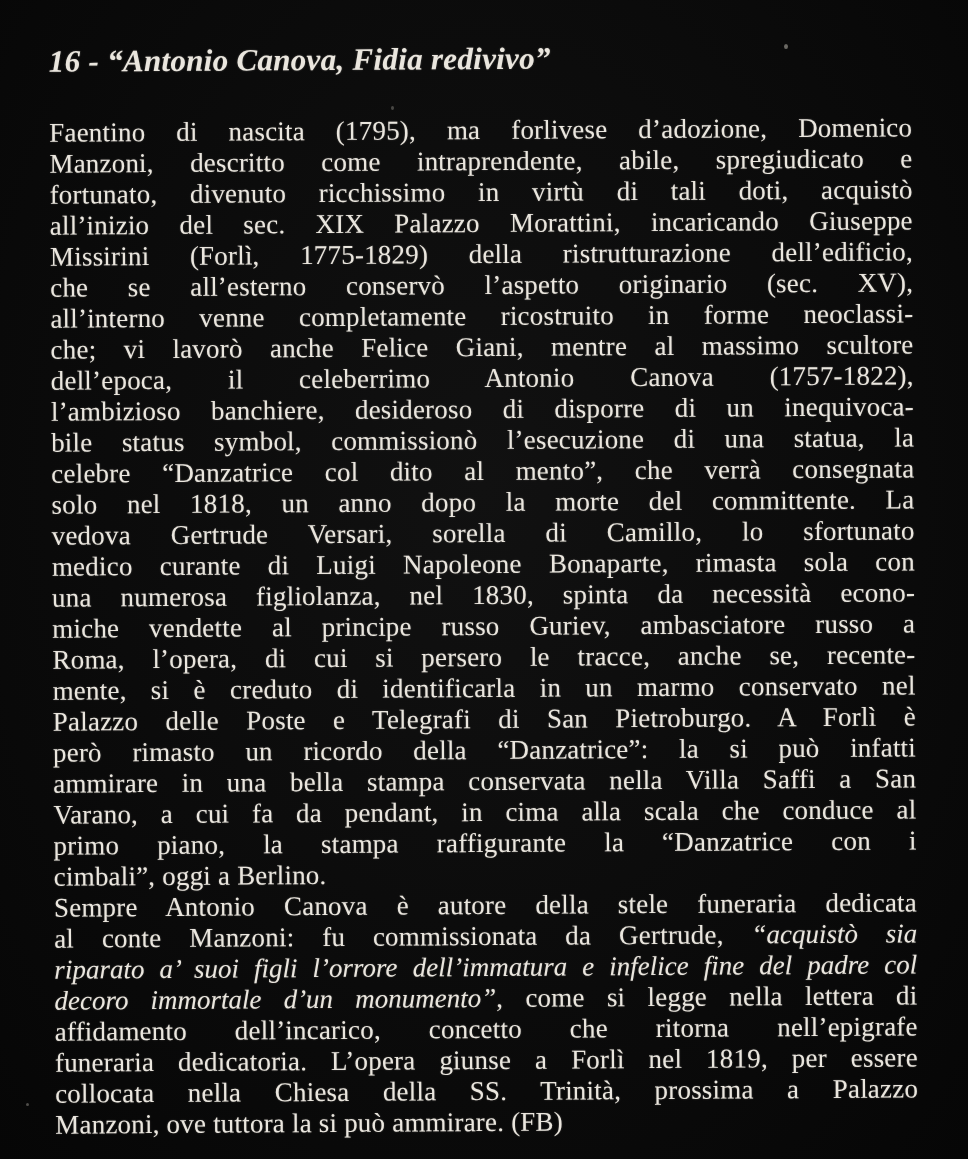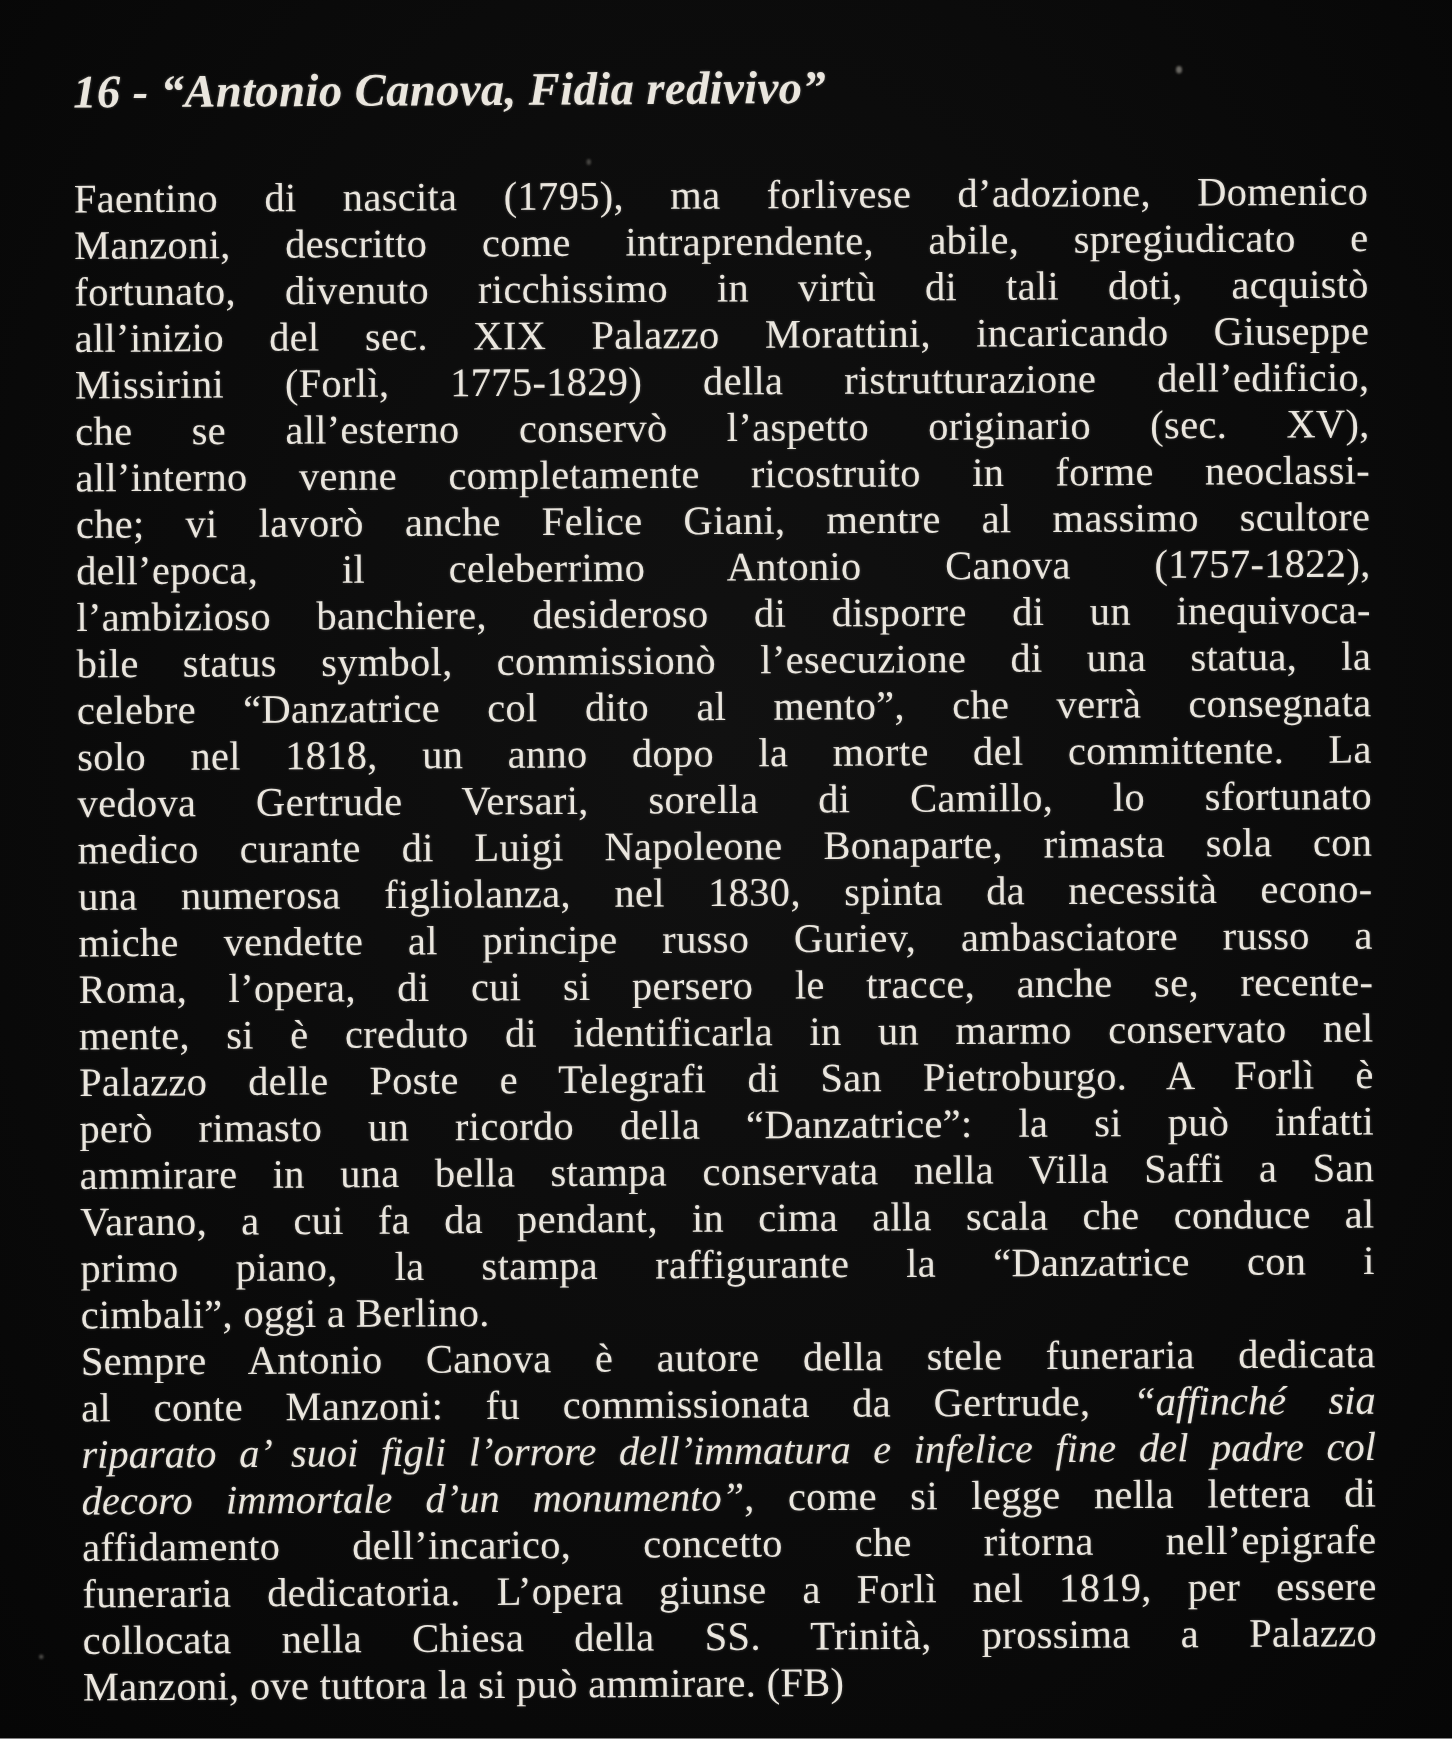--- a/index.html
+++ b/index.html
@@ -91,21 +91,21 @@
     <div class="line"><span>miche vendette al principe russo Guriev, ambasciatore russo a</span><span class="it"></span><span></span></div>
     <div class="line"><span>Roma, l’opera, di cui si persero le tracce, anche se, recente-</span><span class="it"></span><span></span></div>
     <div class="line"><span>mente, si è creduto di identificarla in un marmo conservato nel</span><span class="it"></span><span></span></div>
     <div class="line"><span>Palazzo delle Poste e Telegrafi di San Pietroburgo. A Forlì è</span><span class="it"></span><span></span></div>
     <div class="line"><span>però rimasto un ricordo della “Danzatrice”: la si può infatti</span><span class="it"></span><span></span></div>
     <div class="line"><span>ammirare in una bella stampa conservata nella Villa Saffi a San</span><span class="it"></span><span></span></div>
     <div class="line"><span>Varano, a cui fa da pendant, in cima alla scala che conduce al</span><span class="it"></span><span></span></div>
     <div class="line"><span>primo piano, la stampa raffigurante la “Danzatrice con i</span><span class="it"></span><span></span></div>
     <div class="line endpar"><span>cimbali”, oggi a Berlino.</span><span class="it"></span><span></span></div>
     <div class="line"><span>Sempre Antonio Canova è autore della stele funeraria dedicata</span><span class="it"></span><span></span></div>
-    <div class="line"><span>al conte Manzoni: fu commissionata da Gertrude, </span><span class="it">“affinché sia</span><span></span></div>
+    <div class="line"><span>al conte Manzoni: fu commissionata da Gertrude, </span><span class="it">“acquistò sia</span><span></span></div>
     <div class="line"><span></span><span class="it">riparato a’ suoi figli l’orrore dell’immatura e infelice fine del padre col</span><span></span></div>
     <div class="line"><span></span><span class="it">decoro immortale d’un monumento”</span><span>, come si legge nella lettera di</span></div>
     <div class="line"><span>affidamento dell’incarico, concetto che ritorna nell’epigrafe</span><span class="it"></span><span></span></div>
     <div class="line"><span>funeraria dedicatoria. L’opera giunse a Forlì nel 1819, per essere</span><span class="it"></span><span></span></div>
     <div class="line"><span>collocata nella Chiesa della SS. Trinità, prossima a Palazzo</span><span class="it"></span><span></span></div>
     <div class="line endpar"><span>Manzoni, ove tuttora la si può ammirare. (FB)</span><span class="it"></span><span></span></div>
   </div>
 </div>
 
 </body></html>

